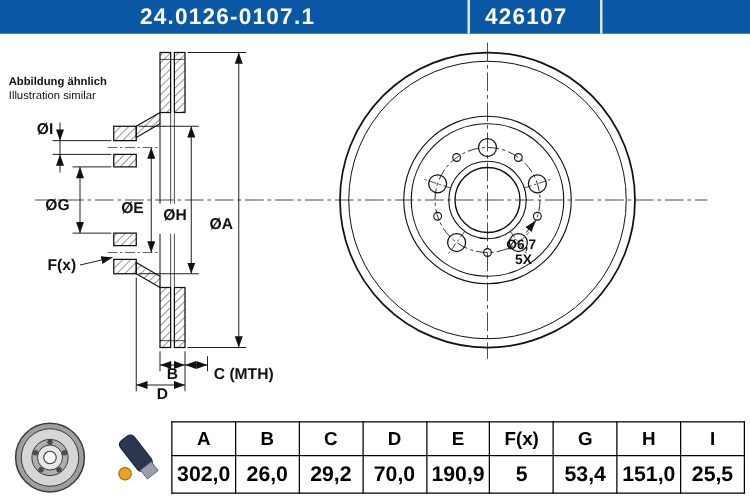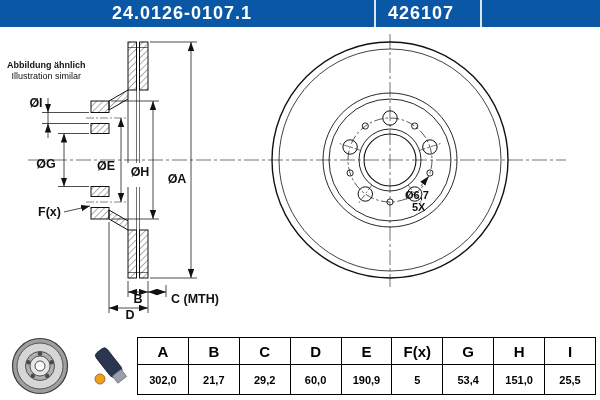--- a/index.html
+++ b/index.html
@@ -7,27 +7,27 @@
          font-family:"Liberation Sans",sans-serif;}
   .draw{position:absolute;left:0;top:0;}
   .topbar{position:absolute;left:0;top:0;width:600px;height:27px;background:#0a58a5;}
   .topbar .pn{position:absolute;left:112px;top:0;line-height:27px;color:#fff;font-weight:bold;
               font-size:18px;letter-spacing:1px;white-space:nowrap;}
   .topbar .rn{position:absolute;left:388px;top:0;line-height:27px;color:#fff;font-weight:bold;
               font-size:18px;letter-spacing:1px;white-space:nowrap;}
   .vsep{position:absolute;top:0;width:2px;height:27px;background:#ffffff;opacity:.85;}
   .note{position:absolute;left:7px;top:29px;color:#111;line-height:11px;margin-top:31px;}
   .note .l1{font-size:9px;font-weight:bold;}
-  .note .l2{font-size:9px;text-align:center;}
+  .note .l2{font-size:9px;}
   .dim-table{position:absolute;left:137px;top:337px;width:459px;border-collapse:collapse;
              table-layout:fixed;background:#fff;}
   .dim-table th,.dim-table td{border:1.8px solid #000;text-align:center;vertical-align:middle;
              padding:0;color:#000;}
   .dim-table th{height:26px;font-size:15px;font-weight:bold;}
-  .dim-table td{height:29px;font-size:11px;font-weight:bold;}
+  .dim-table td{height:29px;font-size:17px;font-weight:bold;}
 </style>
 </head>
 <body>
 
 <div class="stage">
 
   <svg class="draw" width="600" height="400" viewBox="0 0 600 400">
     <defs>
       <marker id="ae" markerWidth="10" markerHeight="8" refX="9" refY="3.2" orient="auto" markerUnits="userSpaceOnUse">
         <path d="M0,0 L9,3.2 L0,6.4 Z" fill="#111"></path>
@@ -186,23 +186,23 @@
       <th>C</th>
       <th>D</th>
       <th>E</th>
       <th>F(x)</th>
       <th>G</th>
       <th>H</th>
       <th>I</th>
     </tr>
     <tr>
       <td>302,0</td>
-      <td>21,7</td>
+      <td>26,0</td>
       <td>29,2</td>
-      <td>60,0</td>
+      <td>70,0</td>
       <td>190,9</td>
       <td>5</td>
       <td>53,4</td>
       <td>151,0</td>
       <td>25,5</td>
     </tr>
   </tbody>
     </table>
 
 </div>

